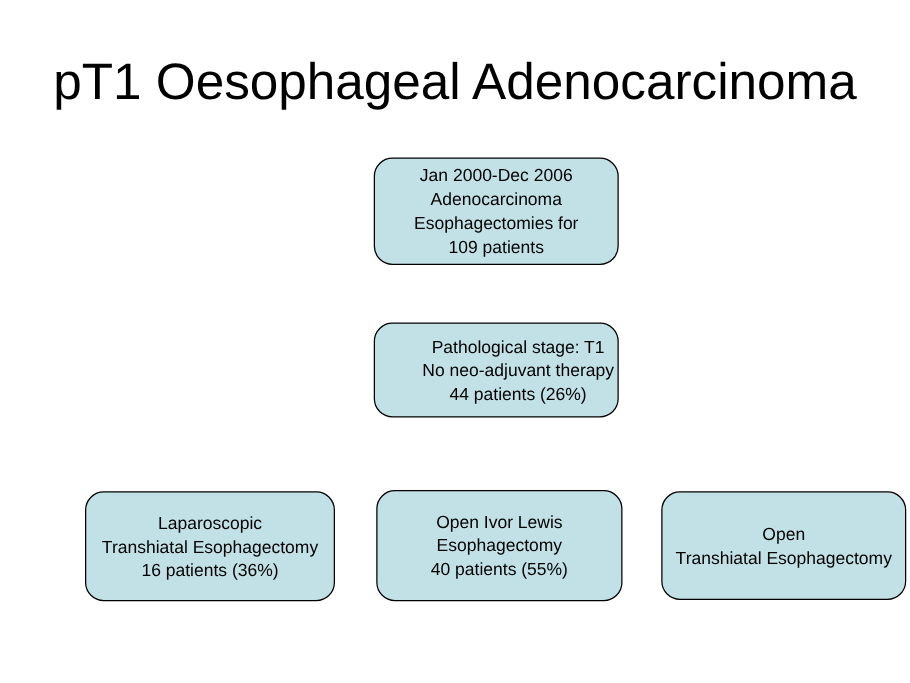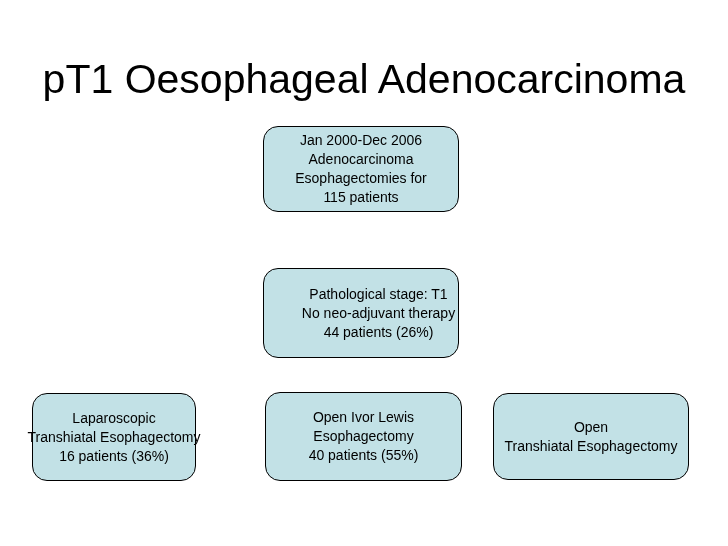--- a/index.html
+++ b/index.html
@@ -14,63 +14,64 @@
     background: var(--background, #ffffff);
     font-family: "Liberation Sans", sans-serif;
     color: #000000;
     overflow: hidden;
   }
   .title {
     position: absolute;
     left: 0;
     right: 0;
     top: 40px;
-    margin: 16px;
+    margin: 2px;
     text-align: center;
     font-size: 41px;
     font-weight: 400;
     letter-spacing: 0;
     color: var(--title-color, #000000);
     white-space: nowrap;
   }
   .flow-box {
     position: absolute;
     box-sizing: border-box;
     background: var(--box-fill, #c2e1e6);
     border: 1.5px solid var(--box-border, #000000);
     border-radius: 15px;
     display: flex;
     flex-direction: column;
     justify-content: center;
     align-items: center;
     text-align: center;
     font-size: 14px;
     line-height: 19px;
+    margin-left: 36px;
   }
   .flow-box .line {
     white-space: nowrap;
   }
   .box-cohort { left: 263px; top: 126px; width: 196px; height: 86px; }
-  .box-stage  { left: 263px; top: 268px; width: 196px; height: 90px; padding-left: 35px; }
-  .box-lap    { left: 32px;  top: 393px; width: 164px; height: 88px; }
+  .box-stage  { left: 263px; top: 258px; width: 196px; height: 76px; padding-left: 35px; }
+  .box-lap    { left: 32px;  top: 393px; width: 200px; height: 88px; }
   .box-ivor   { left: 265px; top: 392px; width: 197px; height: 89px; }
   .box-open   { left: 493px; top: 393px; width: 196px; height: 87px; }
 </style>
 </head>
 <body>
 
 <div class="slide">
 
   <h1 class="title">pT1 Oesophageal Adenocarcinoma</h1>
 
   <div class="flow-box box-cohort">
     <div class="line">Jan 2000-Dec 2006</div>
     <div class="line">Adenocarcinoma</div>
     <div class="line">Esophagectomies for</div>
-    <div class="line">115 patients</div>
+    <div class="line">109 patients</div>
   </div>
 
   <div class="flow-box box-stage">
     <div class="line">Pathological stage: T1</div>
     <div class="line">No neo-adjuvant therapy</div>
     <div class="line">44 patients (26%)</div>
   </div>
 
   <div class="flow-box box-lap">
     <div class="line">Laparoscopic</div>

